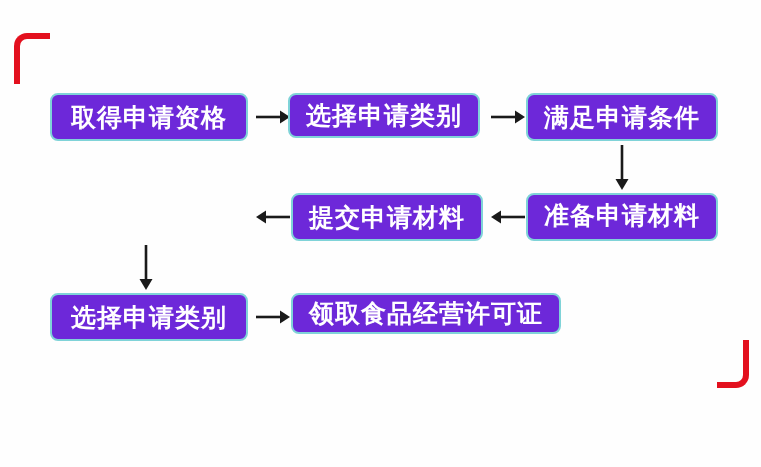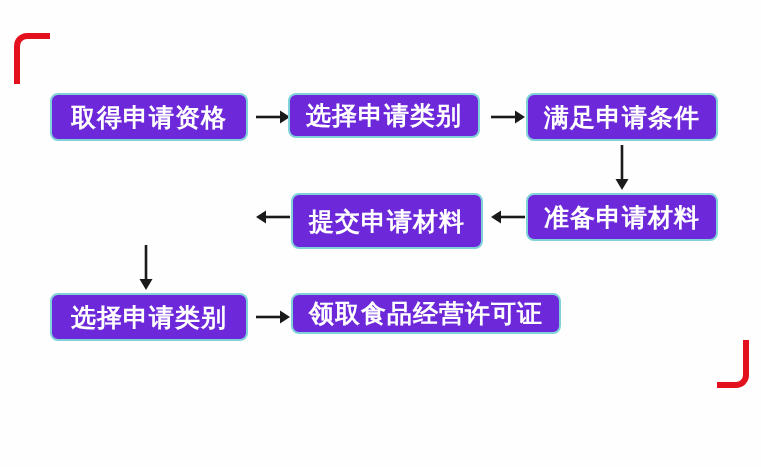--- a/index.html
+++ b/index.html
@@ -112,32 +112,32 @@
   </div>
 
 
   <div class="arrow" style="left:256px; top:208px; width:34px; height:18px;">
     <svg width="34" height="18" viewBox="0 0 34 18">
       <line x1="9" y1="9" x2="34" y2="9" stroke="#1a1a1a" stroke-width="2.6"></line>
       <polygon points="10,2.5 0,9 10,15.5" fill="#1a1a1a"></polygon>
     </svg>
   </div>
 
-  <div class="node" style="left:291px; top:193px; width:192px; height:56px;align-items:center;">
+  <div class="node" style="left:291px; top:193px; width:192px; height:48px;align-items:center;">
     <span>提交申请材料</span>
   </div>
 
   <div class="arrow" style="left:491px; top:208px; width:34px; height:18px;">
     <svg width="34" height="18" viewBox="0 0 34 18">
       <line x1="9" y1="9" x2="34" y2="9" stroke="#1a1a1a" stroke-width="2.6"></line>
       <polygon points="10,2.5 0,9 10,15.5" fill="#1a1a1a"></polygon>
     </svg>
   </div>
 
-  <div class="node" style="left:526px; top:193px; width:192px; height:48px;">
+  <div class="node" style="left:526px; top:193px; width:192px; height:48px;font-family:Liberation Mono, monospace;">
     <span>准备申请材料</span>
   </div>
 
   <div class="arrow" style="left:137px; top:245px; width:18px; height:45px;">
     <svg width="18" height="45" viewBox="0 0 18 45">
       <line x1="9" y1="0" x2="9" y2="35" stroke="#1a1a1a" stroke-width="2.6"></line>
       <polygon points="2.5,34 15.5,34 9,45" fill="#1a1a1a"></polygon>
     </svg>
   </div>
 

